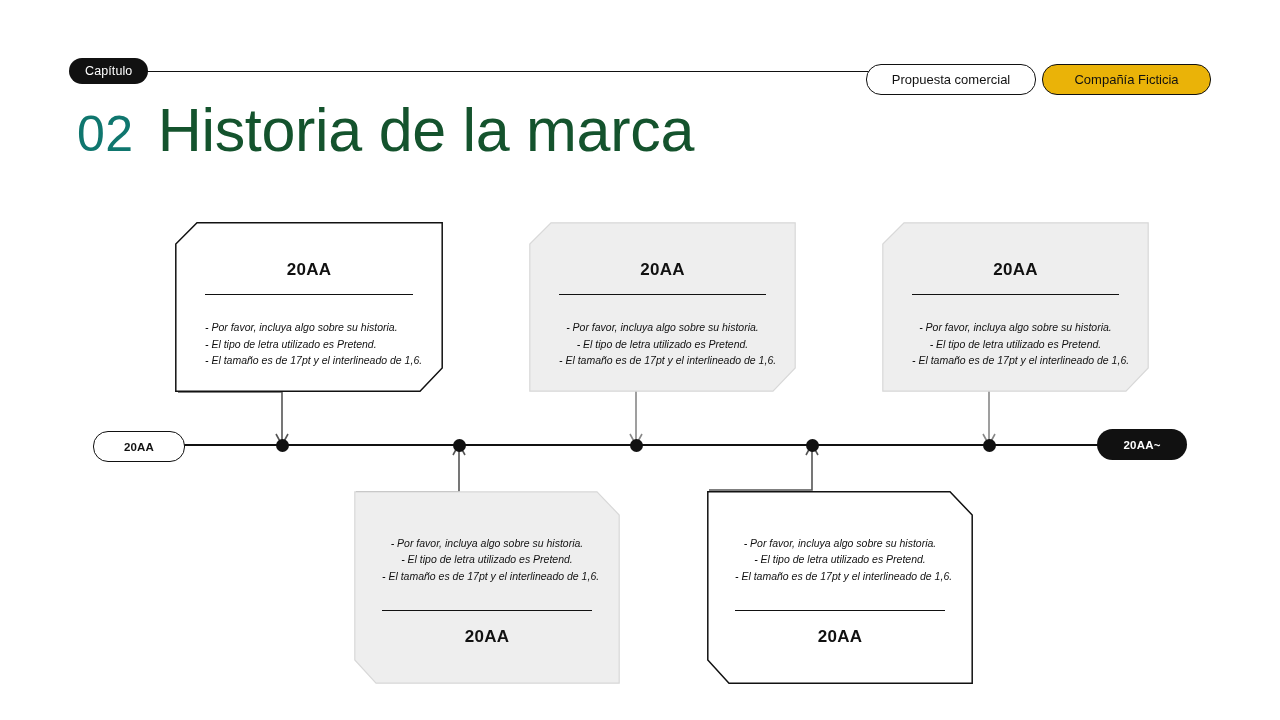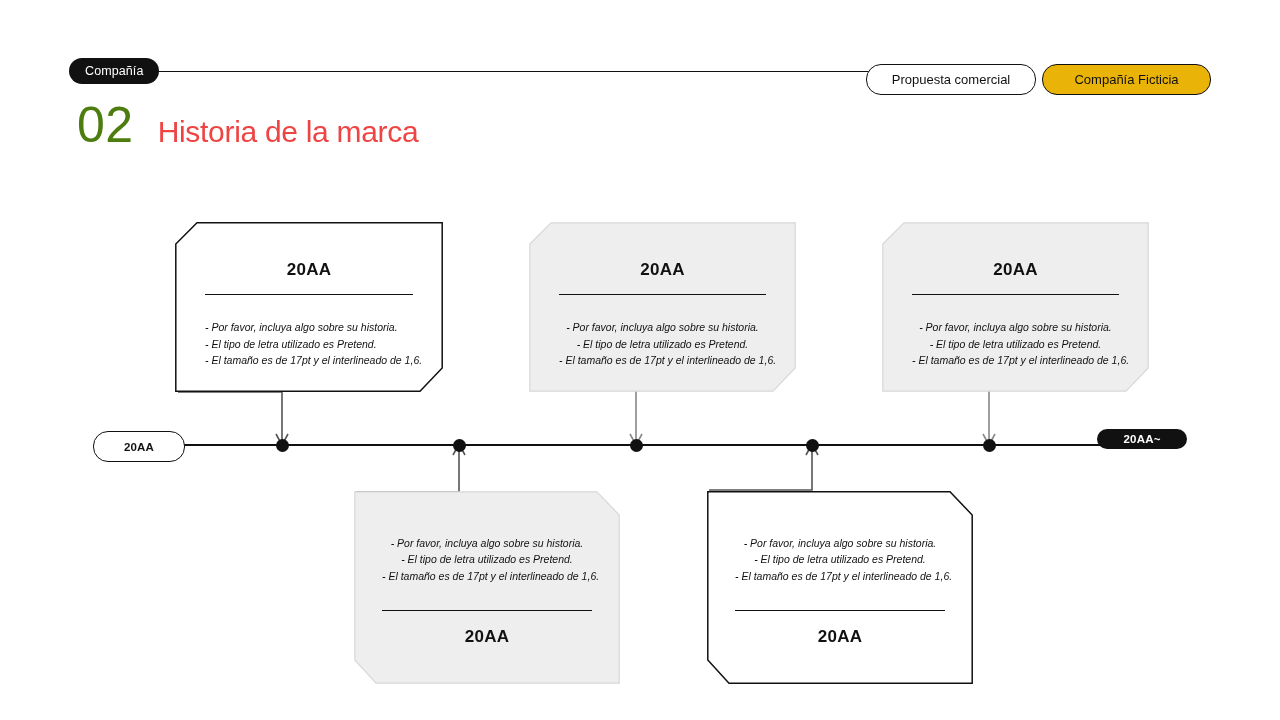--- a/index.html
+++ b/index.html
@@ -63,29 +63,29 @@
     left: 77px;
     top: 100px;
     display: flex;
     align-items: baseline;
     gap: 24px;
   }
   .title-num {
     font-size: 50px;
     font-weight: 300;
     letter-spacing: 0.5px;
-    color: #4d7c0f;
+    color: #0f766e;
     line-height: 1;
     text-align: right;
   }
   .title-text {
-    font-size: 30px;
+    font-size: 61px;
     font-weight: 400;
     letter-spacing: -0.3px;
-    color: #ef4444;
+    color: #14532d;
     line-height: 1;
   }
 
   
   .axis {
     position: absolute;
     left: 178px;
     top: 444px;
     width: 950px;
     height: 2px;
@@ -116,21 +116,21 @@
     font-size: 11.5px;
     font-weight: 700;
     letter-spacing: 0.2px;
     z-index: 5;
   }
   .end-pill-right {
     position: absolute;
     left: 1097px;
     top: 429px;
     width: 90px;
-    height: 20px;
+    height: 31px;
     border-radius: 16px;
     background: #111111;
     color: #ffffff;
     display: flex;
     align-items: center;
     justify-content: center;
     font-size: 11.5px;
     font-weight: 700;
     letter-spacing: 0.2px;
     z-index: 5;
@@ -186,21 +186,21 @@
     z-index: 1;
   }
 
   .align-left   { text-align: left; }
   .align-center { text-align: center; }
 </style>
 </head>
 <body>
 
 <div class="chapter-pill">
-  <span>Compañía</span>
+  <span>Capítulo</span>
 </div>
 <div class="header-rule"></div>
 
 <div class="top-pill proposal">
   <span>Propuesta comercial</span>
 </div>
 <div class="top-pill company">
   <span>Compañía Ficticia</span>
 </div>
 

